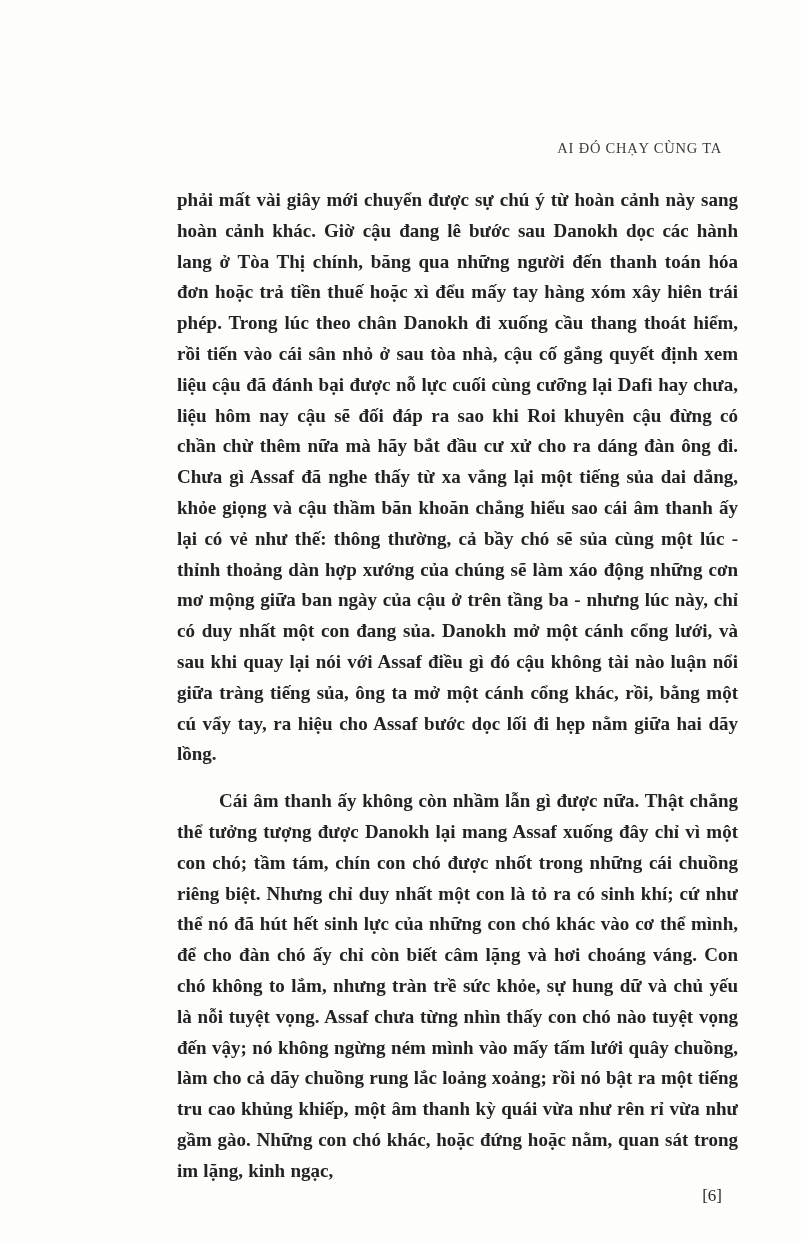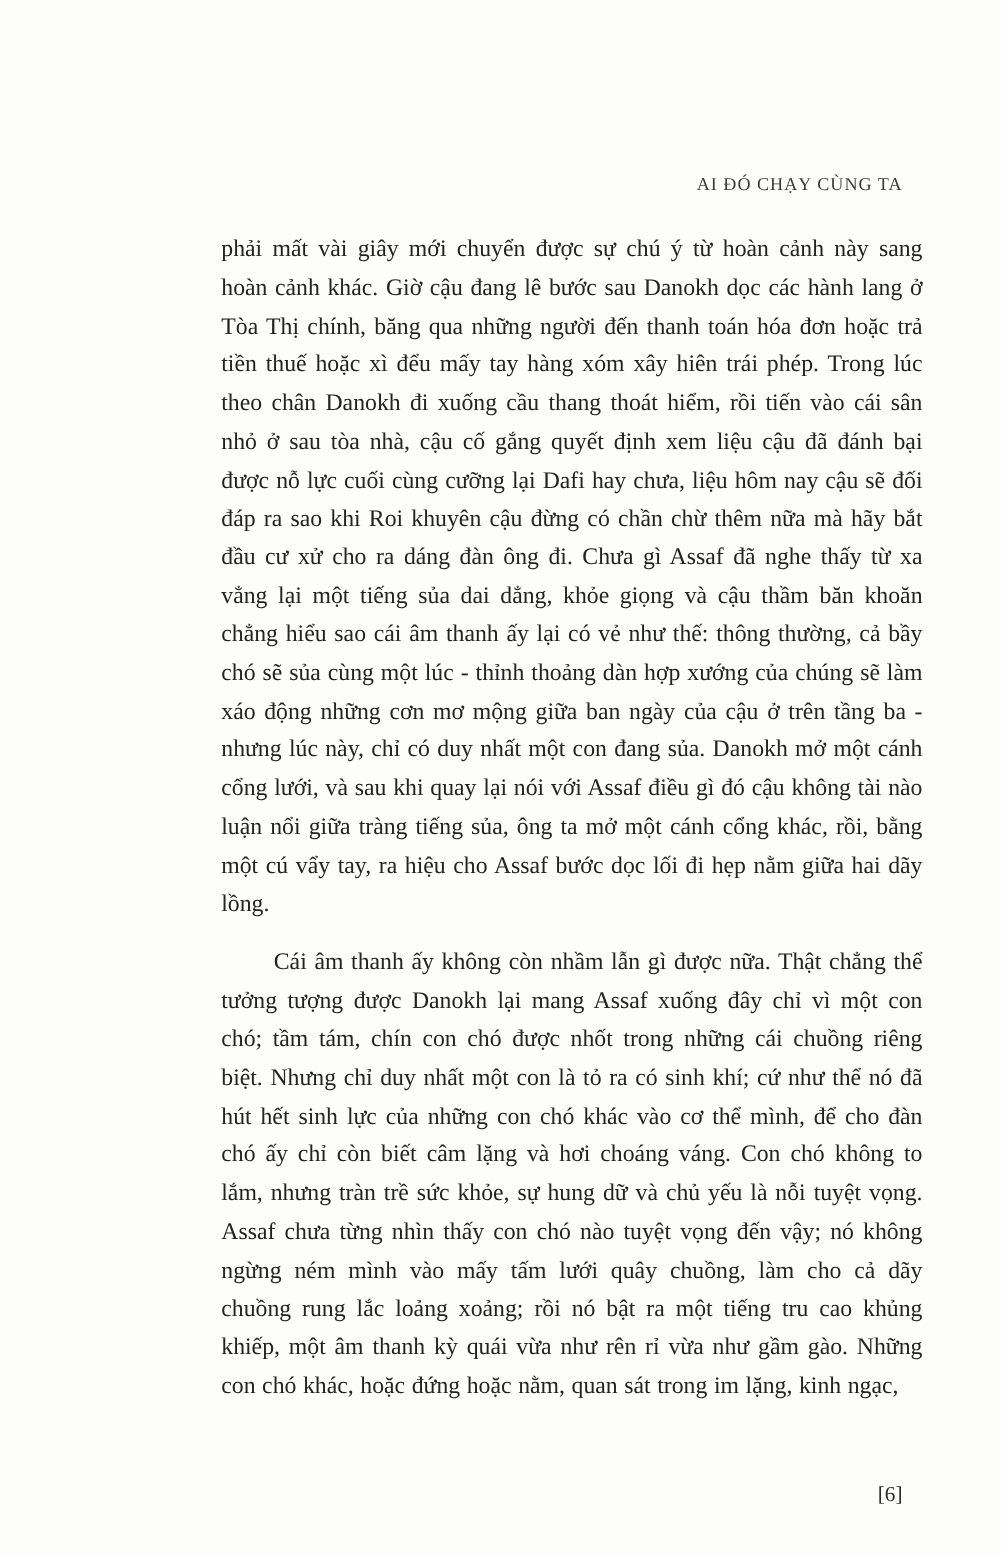--- a/index.html
+++ b/index.html
@@ -32,21 +32,21 @@
   .body-text {
     width: 593px;
     font-size: 19px;
     line-height: 30.8px;
     text-align: justify;
     text-justify: inter-word;
     color: #232323;
     word-spacing: 0.5px;
   }
 
-  .para { text-indent: 0; }
+  .para { text-indent: 0; font-weight: bold; }
   .para.indented { text-indent: 42px; }
 
   .page-number {
     position: absolute;
     right: 111px;
     top: 1122px;
     font-size: 17px;
     color: #2a2a2a;
     text-align: right;
   }

